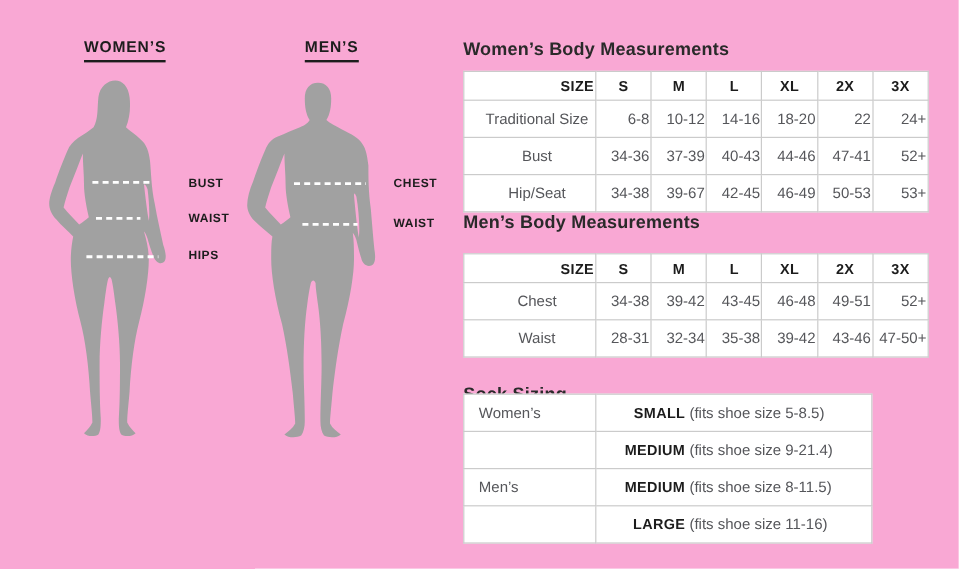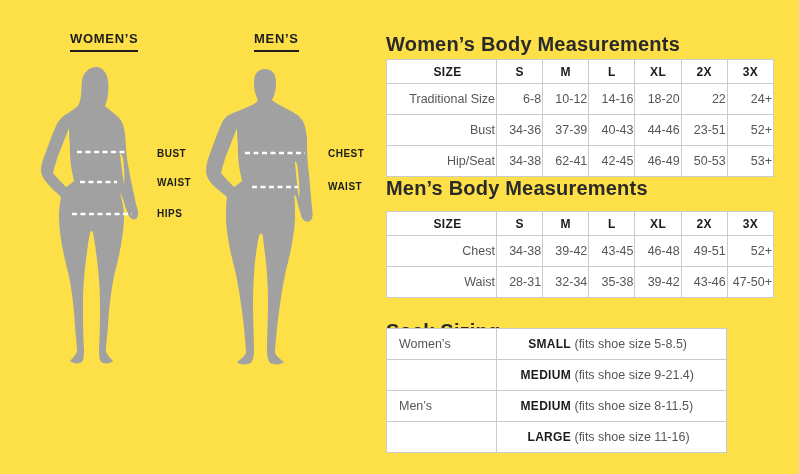--- a/index.html
+++ b/index.html
@@ -1,49 +1,49 @@
 <!DOCTYPE html>
 <html><head>
 <meta charset="utf-8">
 <style>
   html,body{margin:0;padding:0;background:#fff;}
   .page{
-    position:relative;width:799px;height:474px;background:#fde047;
+    position:relative;width:799px;height:474px;background:#f9a8d4;
     font-family:"Liberation Sans",sans-serif;overflow:hidden;
   }
   
   .fig-title{
     position:absolute;font-size:13px;font-weight:bold;color:#1d1d1d;
     letter-spacing:.7px;border-bottom:2px solid #1d1d1d;padding-bottom:4px;
     white-space:nowrap;
   }
   
   .silhouette{position:absolute;}
   
   .meas-label{
     position:absolute;font-size:10px;font-weight:bold;color:#1d1d1d;
     letter-spacing:.5px;white-space:nowrap;
   }
   
   .section-heading{
-    position:absolute;font-size:20px;font-weight:bold;color:#2a2a2a;
+    position:absolute;font-size:15px;font-weight:bold;color:#2a2a2a;
     letter-spacing:.2px;white-space:nowrap;
   }
   
   table{border-collapse:collapse;table-layout:fixed;position:absolute;background:#fff;}
   .meas-table{font-size:12.5px;color:#55565a;}
   .meas-table th{
     border:1px solid #cbcbcb;height:21px;font-size:12px;color:#1c1c1c;
     letter-spacing:.3px;text-align:center;font-weight:bold;white-space:nowrap;
   }
-  .meas-table th.rowhead{text-align:center;padding-left:13px;}
+  .meas-table th.rowhead{text-align:right;padding-left:13px;}
   .meas-table td{
     border:1px solid #cbcbcb;height:28px;text-align:right;white-space:nowrap;
   }
-  .meas-table td.rowlabel{text-align:right;padding-left:13px;}
+  .meas-table td.rowlabel{text-align:center;padding-left:13px;}
   .sock-table{font-size:12.5px;color:#55565a;}
   .sock-table td{border:1px solid #cbcbcb;height:28px;white-space:nowrap;}
   .sock-table td.rowlabel{padding-left:12px;}
   .sock-table td.sock-cell{padding-left:14px;}
   .sock-size{
     display:inline-block;width:60px;font-weight:bold;color:#1c1c1c;
     font-size:12px;letter-spacing:.3px;text-align:right;
   }
   .sock-fits{color:#55565a;text-align:center;}
 </style>
@@ -162,27 +162,27 @@
         <td>18-20</td>
         <td>22</td>
         <td>24+</td>
       </tr>
       <tr>
         <td class="rowlabel">Bust</td>
         <td>34-36</td>
         <td>37-39</td>
         <td>40-43</td>
         <td>44-46</td>
-        <td>23-51</td>
+        <td>47-41</td>
         <td>52+</td>
       </tr>
       <tr>
         <td class="rowlabel">Hip/Seat</td>
         <td>34-38</td>
-        <td>62-41</td>
+        <td>39-67</td>
         <td>42-45</td>
         <td>46-49</td>
         <td>50-53</td>
         <td>53+</td>
       </tr>
     </tbody>
   </table>
 
   <div class="section-heading" style="left:386px;top:177px">Men’s Body Measurements</div>
   <table class="meas-table" style="left:386px;top:211px;width:388px">

